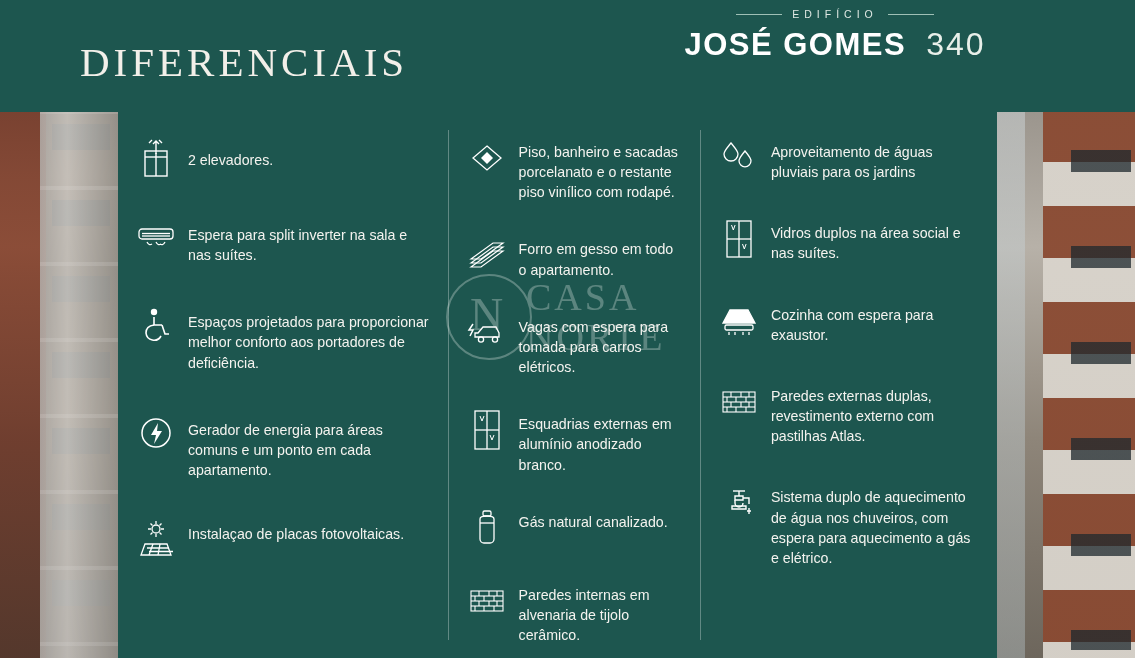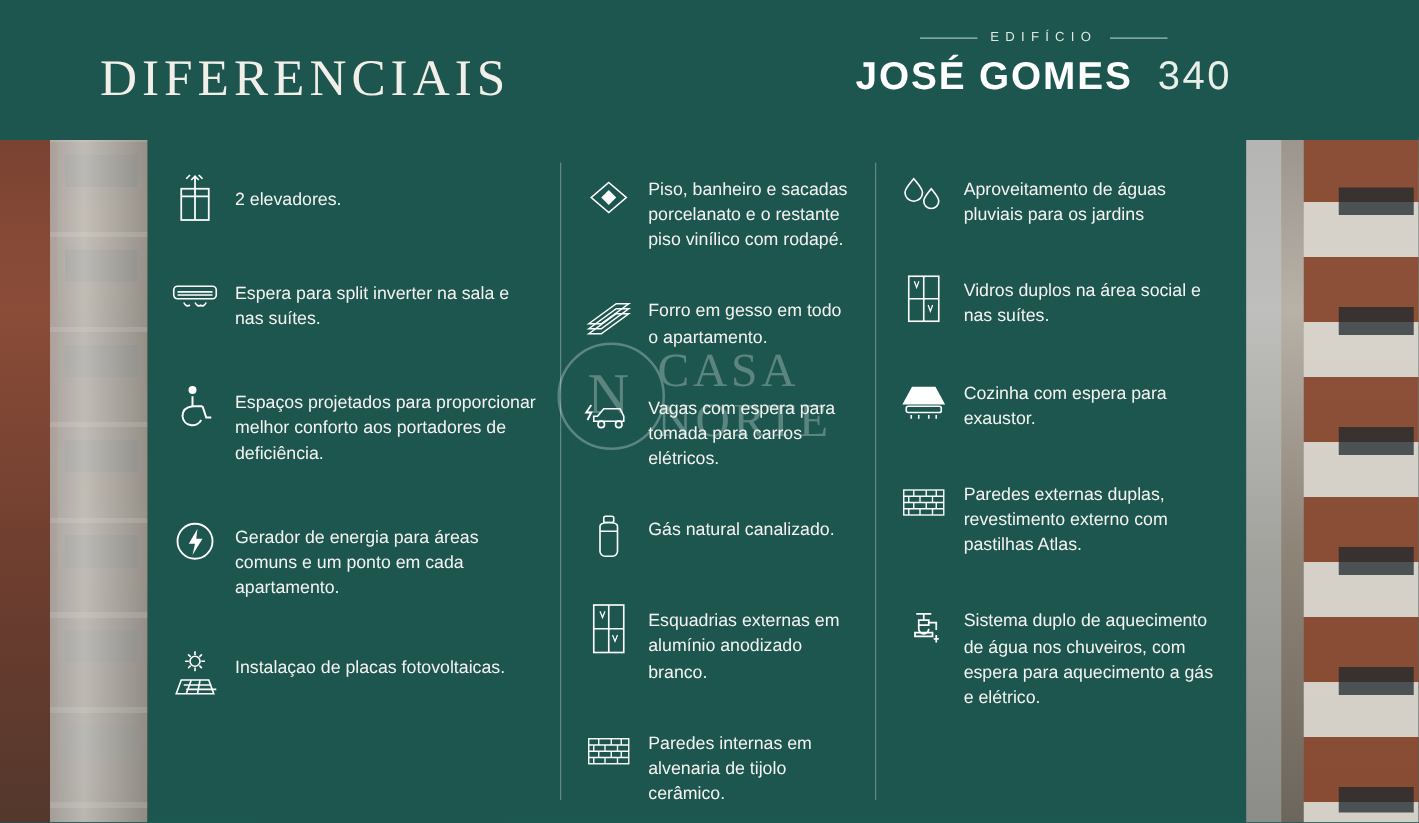--- a/index.html
+++ b/index.html
@@ -75,21 +75,21 @@
     position: absolute; left: 0; top: 0; width: 1135px; height: 112px;
     background: #1d564f;
   }
   .title-left {
     position: absolute; left: 80px; top: 38px;
     font-family: "Liberation Serif", serif;
     font-size: 41px; letter-spacing: 4px; color: #f2efe9;
     font-weight: 400;
   }
   .brand {
-    position: absolute; right: 120px; top: 24px; width: 360px;
+    position: absolute; right: 120px; top: 8px; width: 360px;
   }
   .brand-kicker {
     font-size: 10.5px; letter-spacing: 5px; color: #dfe8e3; margin-bottom: 6px;
     display:flex; align-items:center; justify-content:center; gap:10px;
   }
   .brand-kicker .rule { display:block; width:46px; height:1px; background:#9fc0b6; }
   .brand-name {
     font-family: "Liberation Sans", sans-serif;
     font-weight: 700; font-size: 31px; letter-spacing: 1.5px; color:#ffffff;
     display:flex; align-items:center; justify-content:center; gap:20px;
@@ -279,40 +279,40 @@
             <circle cx="14" cy="21.5" r="2.6"></circle>
             <circle cx="28" cy="21.5" r="2.6"></circle>
             <path d="M6 6 l-4 6 h4 l-3 6" stroke-width="1.5"></path>
           </svg>
         </span>
         <span class="txt">Vagas com espera para tomada para carros elétricos.</span>
       </div>
 
       <div class="feature">
         <span class="ico">
-          <svg width="28" height="38" viewBox="0 0 28 38" fill="none" stroke="#fff" stroke-width="1.3">
-            <rect x="10" y="2" width="8" height="5" rx="1.5"></rect>
-            <path d="M7 10 q0 -3 7 -3 q7 0 7 3 v20 a4 4 0 0 1 -4 4 h-6 a4 4 0 0 1 -4 -4 z"></path>
-            <line x1="7" y1="14" x2="21" y2="14"></line>
-          </svg>
-        </span>
-        <span class="txt">Gás natural canalizado.</span>
-      </div>
-
-      <div class="feature">
-        <span class="ico">
           <svg width="32" height="42" viewBox="0 0 32 42" fill="none" stroke="#fff" stroke-width="1.3">
             <rect x="4" y="2" width="24" height="38"></rect>
             <line x1="16" y1="2" x2="16" y2="40"></line>
             <line x1="4" y1="21" x2="28" y2="21"></line>
             <path d="M9 7 l2 5 l2 -5" stroke-width="1"></path>
             <path d="M19 26 l2 5 l2 -5" stroke-width="1"></path>
           </svg>
         </span>
         <span class="txt">Esquadrias externas em alumínio anodizado branco.</span>
+      </div>
+
+      <div class="feature">
+        <span class="ico">
+          <svg width="28" height="38" viewBox="0 0 28 38" fill="none" stroke="#fff" stroke-width="1.3">
+            <rect x="10" y="2" width="8" height="5" rx="1.5"></rect>
+            <path d="M7 10 q0 -3 7 -3 q7 0 7 3 v20 a4 4 0 0 1 -4 4 h-6 a4 4 0 0 1 -4 -4 z"></path>
+            <line x1="7" y1="14" x2="21" y2="14"></line>
+          </svg>
+        </span>
+        <span class="txt">Gás natural canalizado.</span>
       </div>
 
       <div class="feature">
         <span class="ico">
           <svg width="36" height="28" viewBox="0 0 36 28" fill="none" stroke="#fff" stroke-width="1.1">
             <rect x="2" y="4" width="32" height="20"></rect>
             <line x1="2" y1="9" x2="34" y2="9"></line>
             <line x1="2" y1="14" x2="34" y2="14"></line>
             <line x1="2" y1="19" x2="34" y2="19"></line>
             <line x1="10" y1="4" x2="10" y2="9"></line>

